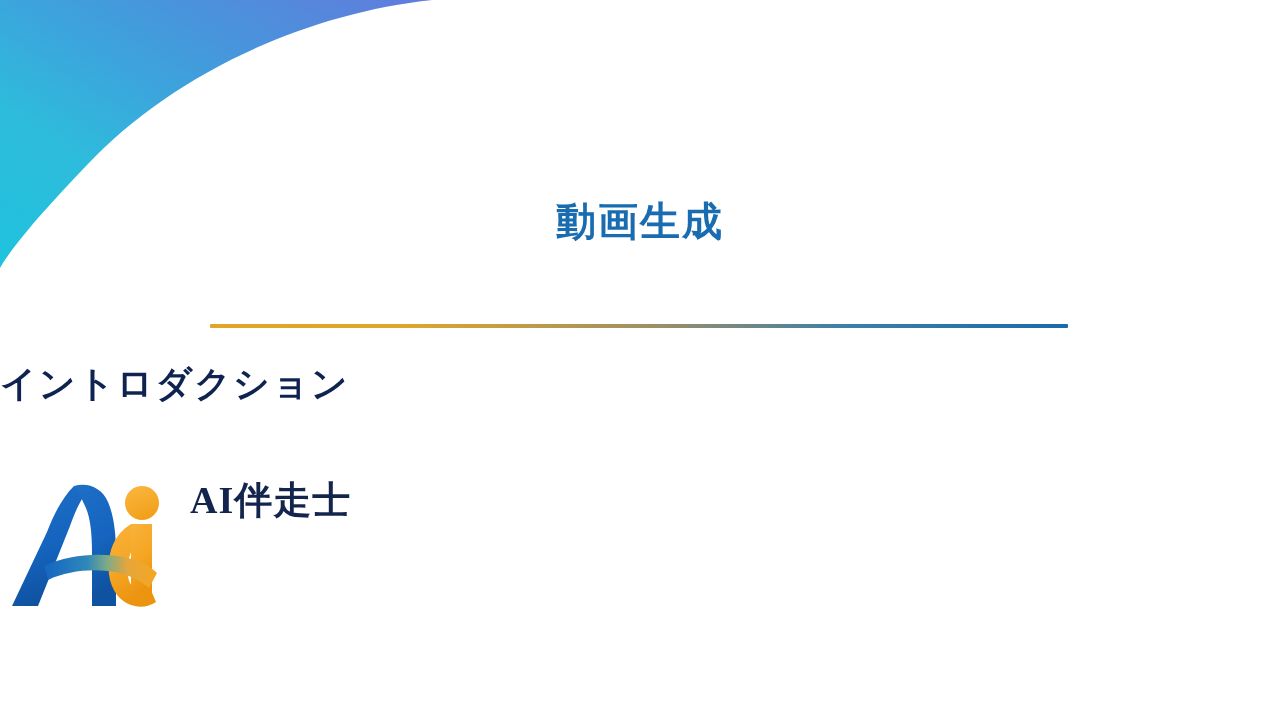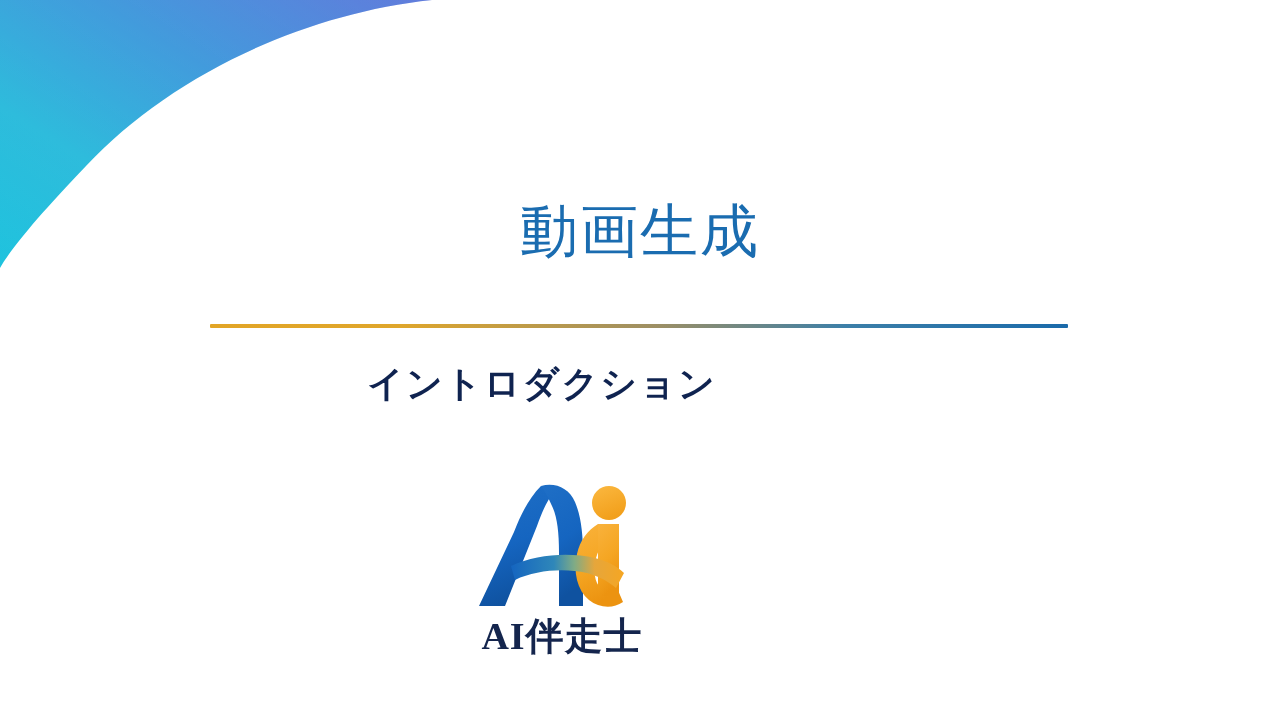--- a/index.html
+++ b/index.html
@@ -36,22 +36,22 @@
   
   #title-block {
     position: absolute;
     left: 0;
     top: 198px;
     width: 1280px;
     text-align: center;
   }
   #slide-title {
     display: block;
-    font-size: 58px;
-    font-weight: 400;
+    font-size: 40px;
+    font-weight: 700;
     letter-spacing: 2px;
     line-height: 1.15;
     color: #1a6cb0;
     margin: 0;
     white-space: nowrap;
   }
 
   
   #divider {
     position: absolute;
@@ -61,21 +61,21 @@
     height: 4px;
     border-radius: 1px;
   }
 
   
   #subtitle-block {
     position: absolute;
     left: 0;
     top: 357px;
     width: 1084px;
-    text-align: center;
+    text-align: left;
   }
   .subtitle-line {
     display: block;
     font-size: 36px;
     font-weight: 700;
     letter-spacing: 2px;
     color: #0f2350;
     line-height: 1.5;
     margin: 0;
     white-space: nowrap;
@@ -84,22 +84,21 @@
     letter-spacing: 1px;
   }
 
   
   #logo-block {
     position: absolute;
     left: 0;
     top: 478px;
     width: 1124px;
     display: flex;
-    flex-direction: column;
-    align-items: center;
+    flex-direction: row;
   }
   #logo-mark {
     display: block;
     width: 190px;
     height: 136px;
   }
   #logo-wordmark {
     display: block;
     margin-top: 2px;
     font-family: "Liberation Serif", "DejaVu Serif", serif;

